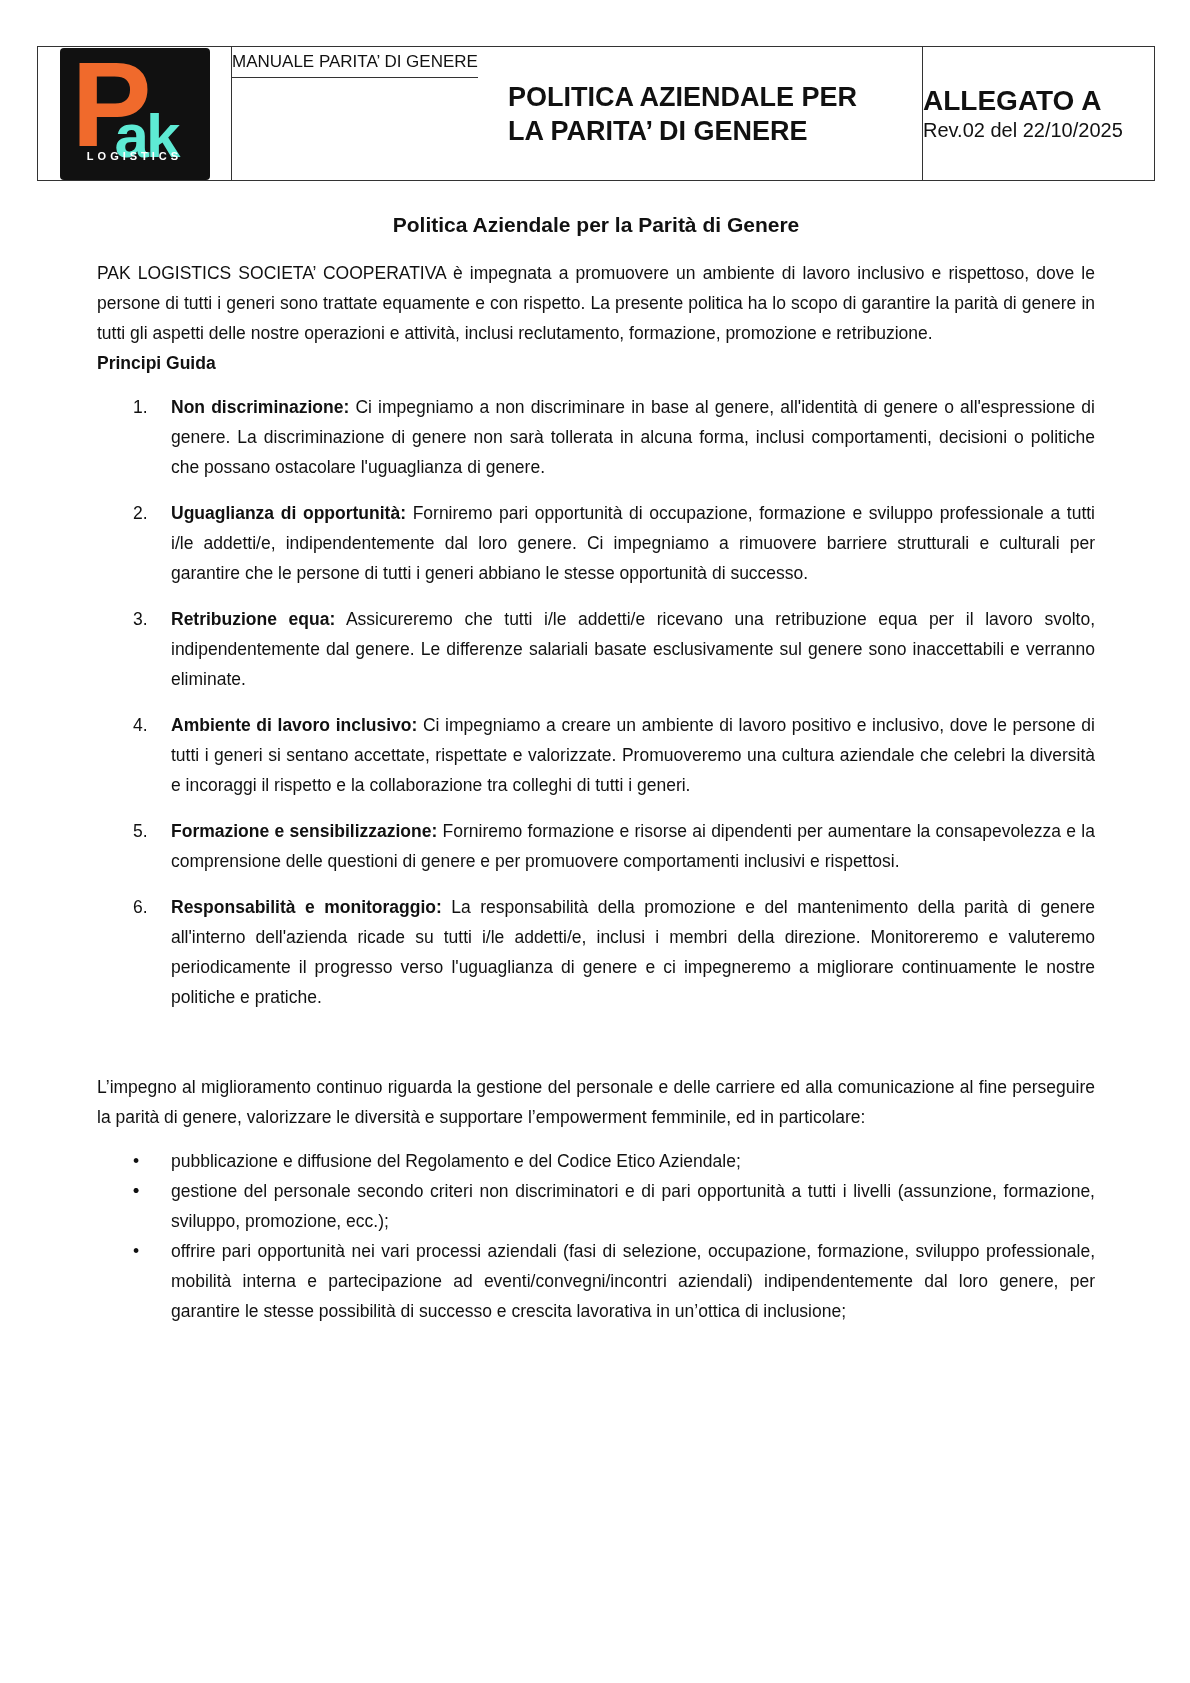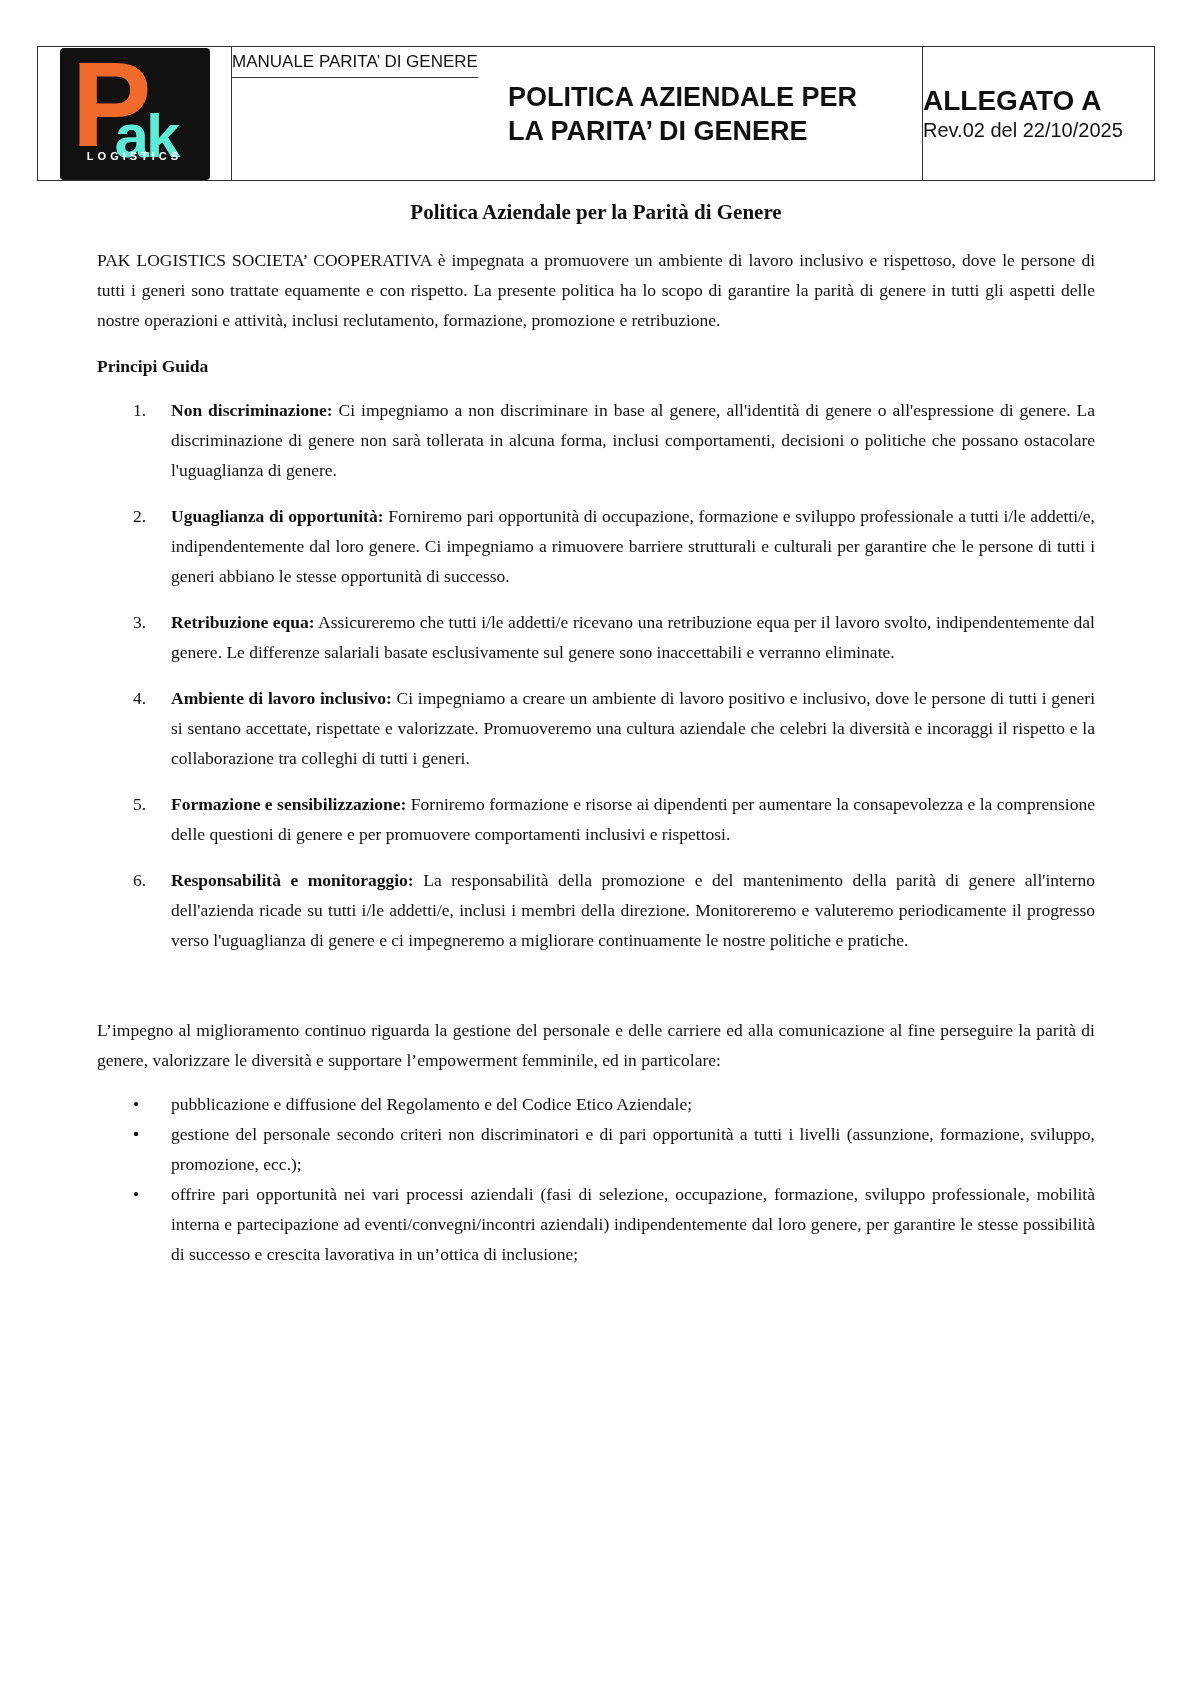--- a/index.html
+++ b/index.html
@@ -9,24 +9,24 @@
   .logo { width:150px; height:132px; background:#111; border-radius:4px; position:relative; overflow:hidden; }
   .logo .p { position:absolute; left:12px; top:6px; font-family:"Liberation Sans", sans-serif; font-weight:bold; font-size:120px; line-height:100px; color:#f06a2c; letter-spacing:-4px; }
   .logo .ak { position:absolute; left:55px; top:58px; font-family:"Liberation Sans", sans-serif; font-weight:bold; font-size:62px; line-height:60px; color:#5eead4; letter-spacing:-3px; }
   .logo .lg { position:absolute; left:0; right:0; bottom:18px; text-align:center; font-family:"Liberation Sans", sans-serif; font-weight:bold; font-size:11px; letter-spacing:4px; color:#fff; }
   .hdr-mid { width:690px; border-right:1.5px solid #333; display:flex; flex-direction:row; }
   .hdr-mid .top { height:30px; border-bottom:1.5px solid #333; display:flex; align-items:center; justify-content:center; font-size:17px; }
   .hdr-mid .main { flex:1; display:flex; align-items:center; justify-content:center; font-weight:bold; font-size:27px; line-height:34px; padding:0 30px; }
   .hdr-right { flex:1; display:flex; flex-direction:column; justify-content:center; }
   .hdr-right .al { font-weight:bold; font-size:28px; }
   .hdr-right .rev { font-size:20px; margin-top:2px; }
-  .doc { position:absolute; left:97px; top:197px; width:998px; font-family:Liberation Serif, serif; font-size:17.5px; line-height:30px; }
+  .doc { position:absolute; left:97px; top:210px; width:998px; font-family:Liberation Sans, sans-serif; font-size:17.5px; line-height:30px; }
   .title { text-align:center; font-weight:bold; font-size:21px; margin:0 0 18px 0; }
   p { margin:0; text-align:justify; }
-  .h { font-weight:bold; margin-top:16px; }
+  .h { font-weight:bold; }
   ol { margin:14px 0 0 0; padding:0; list-style:none; }
   ol li { position:relative; padding-left:74px; text-align:justify; margin-bottom:16px; }
   ol li .num { position:absolute; left:36px; top:0; }
   .gap { height:44px; }
   ul { margin:14px 0 0 0; padding:0; list-style:none; }
   ul li { position:relative; padding-left:74px; text-align:justify; }
   ul li .bul { position:absolute; left:36px; top:0; }
 </style>
 </head>
 <body>

